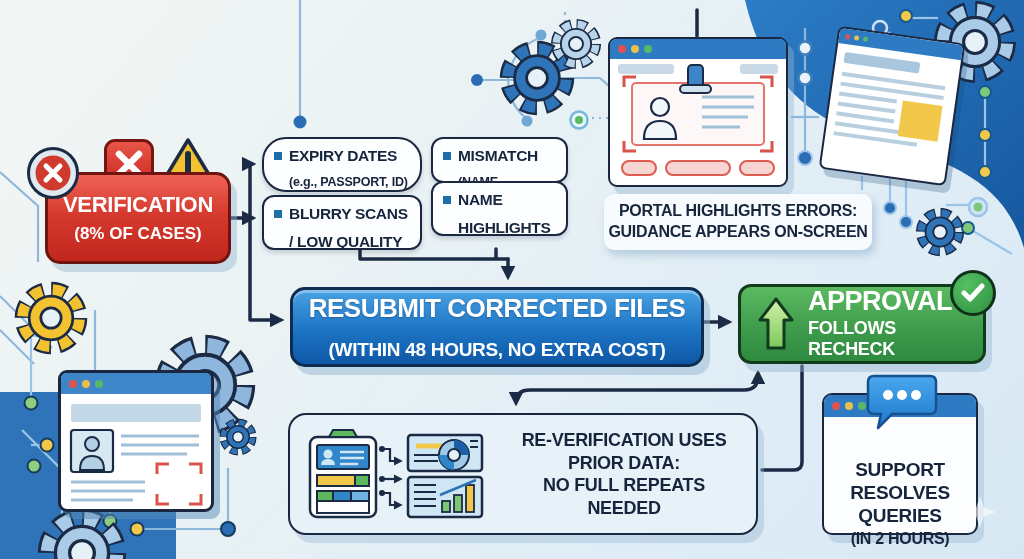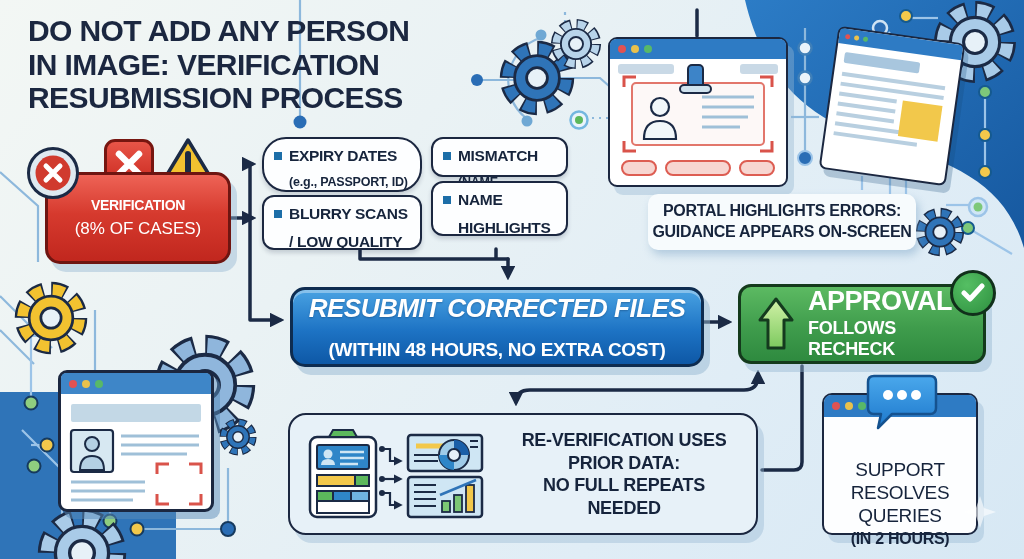--- a/index.html
+++ b/index.html
@@ -9,38 +9,38 @@
   .abs{position:absolute;}
   svg{display:block;}
   
   #title{left:28px;top:14px;width:440px;font-size:30px;line-height:1.12;font-weight:bold;
          color:#1b2740;letter-spacing:-.6px;white-space:pre-line;z-index:6;}
   
   .shadowed{box-shadow:6px 8px 0 rgba(150,183,210,.45);}
   .redbox{left:45px;top:172px;width:180px;height:86px;border:3px solid #6e1511;border-radius:15px;
           background:linear-gradient(180deg,#ee6356 0%,#d63a2e 45%,#c1271e 100%);
           display:flex;flex-direction:column;align-items:center;justify-content:center;color:#fff;z-index:6;}
-  .redbox .l1{font-size:14px;font-weight:bold;letter-spacing:-.3px;}
-  .redbox .l2{font-size:17px;font-weight:normal;margin-top:6px;}
+  .redbox .l1{font-size:22px;font-weight:bold;letter-spacing:-.3px;}
+  .redbox .l2{font-size:17px;font-weight:bold;margin-top:6px;}
   .cause{background:#fdfeff;border:2.5px solid #1b2740;border-radius:12px;z-index:6;
          display:flex;align-items:flex-start;padding:8px 8px 6px 10px;box-sizing:border-box;
          box-shadow:0 3px 4px rgba(27,39,64,.18);color:#16243c;}
   .cause .bullet{width:8px;height:8px;background:#1c6ea8;margin:5px 7px 0 0;flex:0 0 auto;}
   .cause .t1{font-size:15.5px;font-weight:bold;line-height:1.15;letter-spacing:-.3px;}
   .cause .t2{font-size:12.5px;font-weight:bold;letter-spacing:-.2px;margin-top:10px;}
   .cause .t2.big{font-size:15.5px;letter-spacing:-.3px;}
   #cause1{left:262px;top:137px;width:160px;height:55px;border-radius:24px;}
-  #cause2{left:431px;top:137px;width:137px;height:40px;}
+  #cause2{left:431px;top:137px;width:137px;height:46px;}
   #cause3{left:262px;top:195px;width:160px;height:55px;}
   #cause4{left:431px;top:181px;width:137px;height:55px;}
   .bluebox{left:290px;top:287px;width:408px;height:74px;border:3.5px solid #0e2c50;border-radius:15px;
            background:linear-gradient(180deg,#49a2e2 0%,#1d73c4 55%,#0e58a6 100%);
            box-shadow:6px 8px 0 rgba(150,183,210,.5), inset 0 3px 0 rgba(255,255,255,.35);
            display:flex;flex-direction:column;align-items:center;justify-content:center;color:#fff;z-index:6;}
-  .bluebox .l1{font-size:26px;font-weight:bold;letter-spacing:-.5px;text-shadow:0 1px 2px rgba(10,40,80,.35);font-style:italic;}
+  .bluebox .l1{font-size:26px;font-weight:bold;letter-spacing:-.5px;text-shadow:0 1px 2px rgba(10,40,80,.35);}
   .bluebox .l2{font-size:19px;font-weight:bold;letter-spacing:-.3px;margin-top:15px;}
   .greenbox{left:738px;top:284px;width:248px;height:80px;border:3.5px solid #143a1c;border-radius:13px;
             background:linear-gradient(180deg,#5cba62 0%,#3f9c4c 55%,#2e8a3f 100%);
             display:flex;align-items:center;padding-left:16px;box-sizing:border-box;color:#fff;z-index:6;}
   .greenbox .txt{margin-left:14px;}
   .greenbox .l1{font-size:27px;font-weight:bold;letter-spacing:-.5px;line-height:1;}
   .greenbox .l2{font-size:18px;font-weight:bold;letter-spacing:-.3px;margin-top:3px;}
   #checkcircle{left:950px;top:270px;width:40px;height:40px;border-radius:50%;z-index:7;
                background:radial-gradient(circle at 35% 30%,#55bf63,#2e9040);border:3px solid #11301b;
                display:flex;align-items:center;justify-content:center;}
@@ -48,31 +48,31 @@
             border-radius:18px;z-index:6;box-shadow:6px 8px 0 rgba(150,183,210,.4);
             display:flex;align-items:center;box-sizing:border-box;}
   .reverify .txt{margin-left:216px;width:236px;text-align:center;color:#16243c;}
   .reverify .main{font-size:18px;font-weight:bold;line-height:1.25;letter-spacing:-.3px;white-space:pre-line;}
   .reverify .note{font-size:16px;margin-top:1px;letter-spacing:-.2px;}
   .support{left:822px;top:393px;width:156px;height:142px;background:#fdfeff;border:2.5px solid #1b2740;
            border-radius:10px;z-index:6;box-shadow:6px 8px 0 rgba(150,183,210,.4);overflow:visible;
            box-sizing:border-box;}
   .support .bar{height:22px;background:#2e7bc4;border-radius:7px 7px 0 0;display:flex;align-items:center;padding-left:8px;gap:5px;}
   .support .txt{text-align:center;color:#16243c;margin-top:16px;}
-  .support .main{font-size:19px;font-weight:normal;line-height:1.22;letter-spacing:-.3px;white-space:pre-line;margin-top:41px;}
+  .support .main{font-size:19px;font-weight:bold;line-height:1.22;letter-spacing:-.3px;white-space:pre-line;margin-top:41px;}
   .support .note{font-size:16px;font-weight:bold;margin-top:2px;letter-spacing:-.3px;}
   .dot{width:8px;height:8px;border-radius:50%;flex:0 0 auto;}
   .dot.r{background:#e05252;} .dot.y{background:#e8c14d;} .dot.g{background:#58b868;}
   
   #portal{left:608px;top:37px;width:180px;height:150px;background:#fff;border:2.5px solid #1b2740;
           border-radius:9px;z-index:5;box-shadow:6px 8px 0 rgba(150,183,210,.4);box-sizing:border-box;}
   #portal .bar{height:20px;background:#2e7bc4;border-radius:6px 6px 0 0;display:flex;align-items:center;padding-left:8px;gap:5px;}
   #portalnote{left:604px;top:194px;width:268px;height:56px;background:#f7fbfd;border-radius:10px;z-index:5;
               box-shadow:3px 5px 8px rgba(120,160,195,.45);display:flex;flex-direction:column;justify-content:center;
-              text-align:center;color:#16243c;font-size:16px;font-weight:bold;letter-spacing:-.3px;line-height:1.3;margin-left:44px;}
+              text-align:center;color:#16243c;font-size:16px;font-weight:bold;letter-spacing:-.3px;line-height:1.3;}
   
   #tilted{left:828px;top:34px;width:128px;height:144px;background:#fff;border:2.5px solid #1b2740;border-radius:7px;
           transform:rotate(8deg);z-index:4;box-shadow:5px 7px 0 rgba(20,70,120,.25);box-sizing:border-box;}
   #tilted .bar{height:15px;background:#2e7bc4;border-radius:4px 4px 0 0;display:flex;align-items:center;padding-left:6px;gap:4px;}
   #tilted .dot{width:5px;height:5px;}
   
   #minibrowser{left:58px;top:370px;width:156px;height:142px;background:#fff;border:3px solid #1b2740;border-radius:9px;
                z-index:5;box-shadow:6px 7px 0 rgba(90,140,185,.5);box-sizing:border-box;}
   #minibrowser .bar{height:21px;background:#3e86c8;border-radius:5px 5px 0 0;display:flex;align-items:center;padding-left:8px;gap:5px;}
   
@@ -197,23 +197,20 @@
       <path d="M250,218 V320 H280" marker-end="url(#ah)"></path>
       <path d="M360,249 V259 H508 M496,249 V259"></path>
       <path d="M508,259 V276" marker-end="url(#ah)"></path>
       <path d="M702,322 H728" marker-end="url(#ah)"></path>
       <path d="M516,402 Q516,390 530,390 H744 Q758,390 758,376 V374" marker-start="url(#ah)" marker-end="url(#ah)"></path>
       <path d="M802,366 V462 Q802,470 794,470 H762"></path>
       <path d="M697,36 V10"></path>
     </g>
   </svg>
 
-  <div id="title" class="abs">DO NOT ADD ANY PERSON
-IN IMAGE: VERIFICATION
-RESUBMISSION PROCESS</div>
 
   <svg id="circlex" class="abs" width="54" height="54">
     <circle cx="27" cy="27" r="24.5" fill="#dfe9f0" stroke="#1b2a45" stroke-width="3"></circle>
     <circle cx="27" cy="27" r="17.5" fill="#d03a2e"></circle>
     <path d="M20,20 L34,34 M34,20 L20,34" stroke="#fff" stroke-width="5" stroke-linecap="round"></path>
   </svg>
   <div id="squarex" class="abs">
     <svg width="30" height="30">
         <path d="M5,5 L25,25 M25,5 L5,25" stroke="#fff" stroke-width="6.5" stroke-linecap="round"></path>
       </svg>

